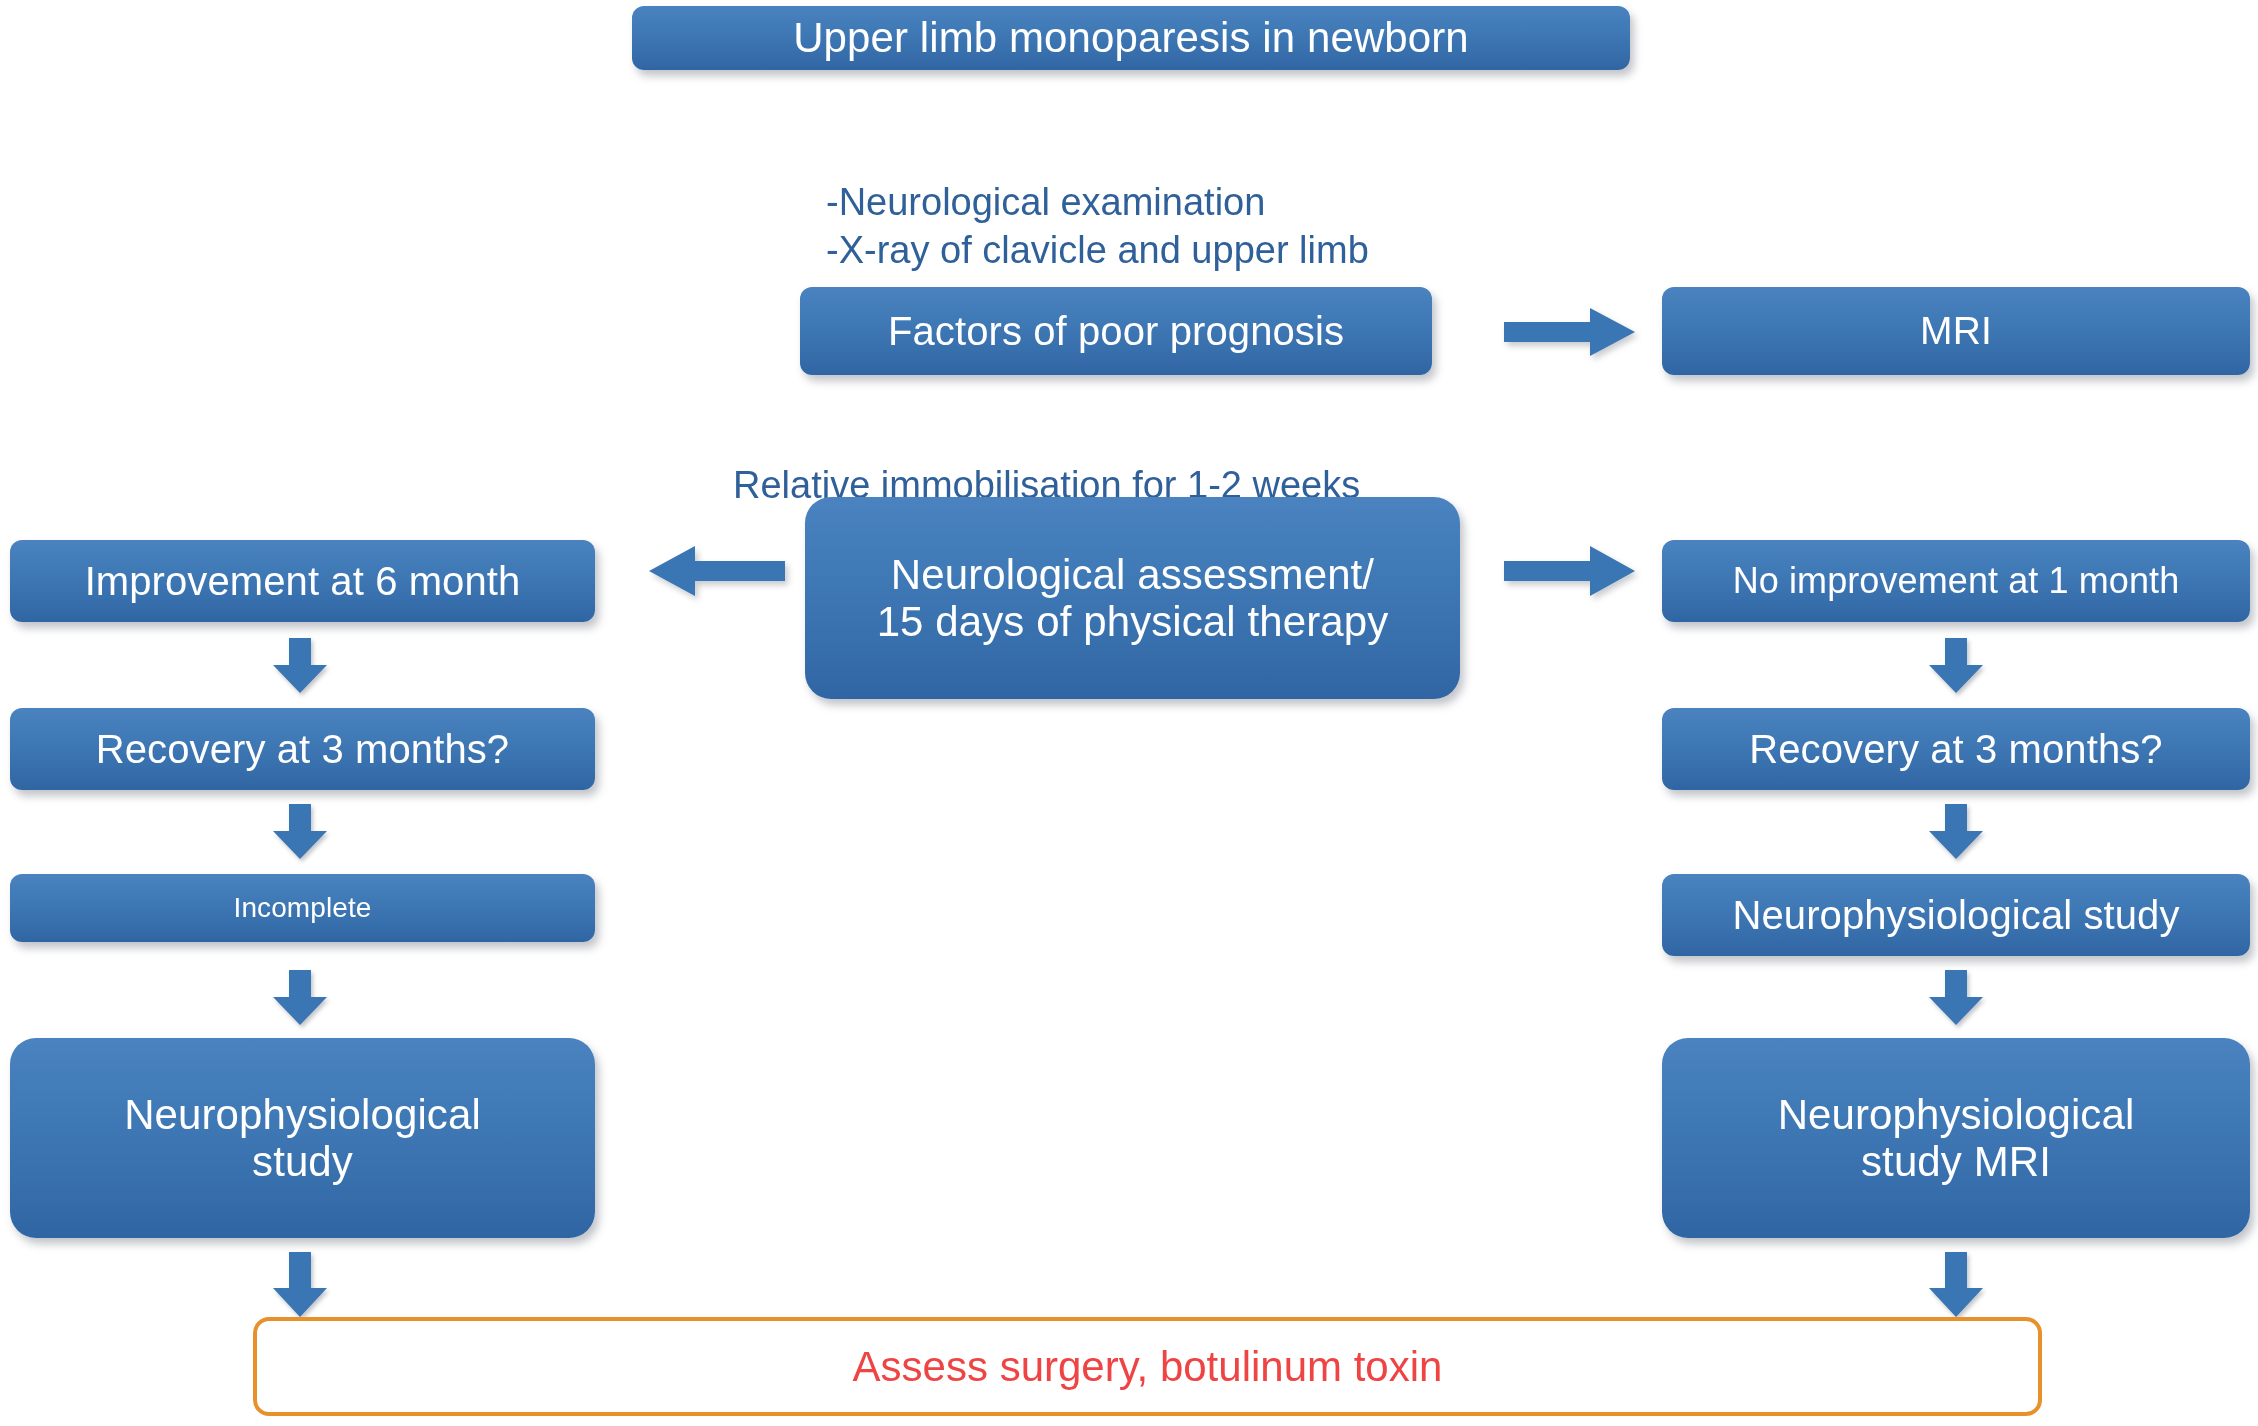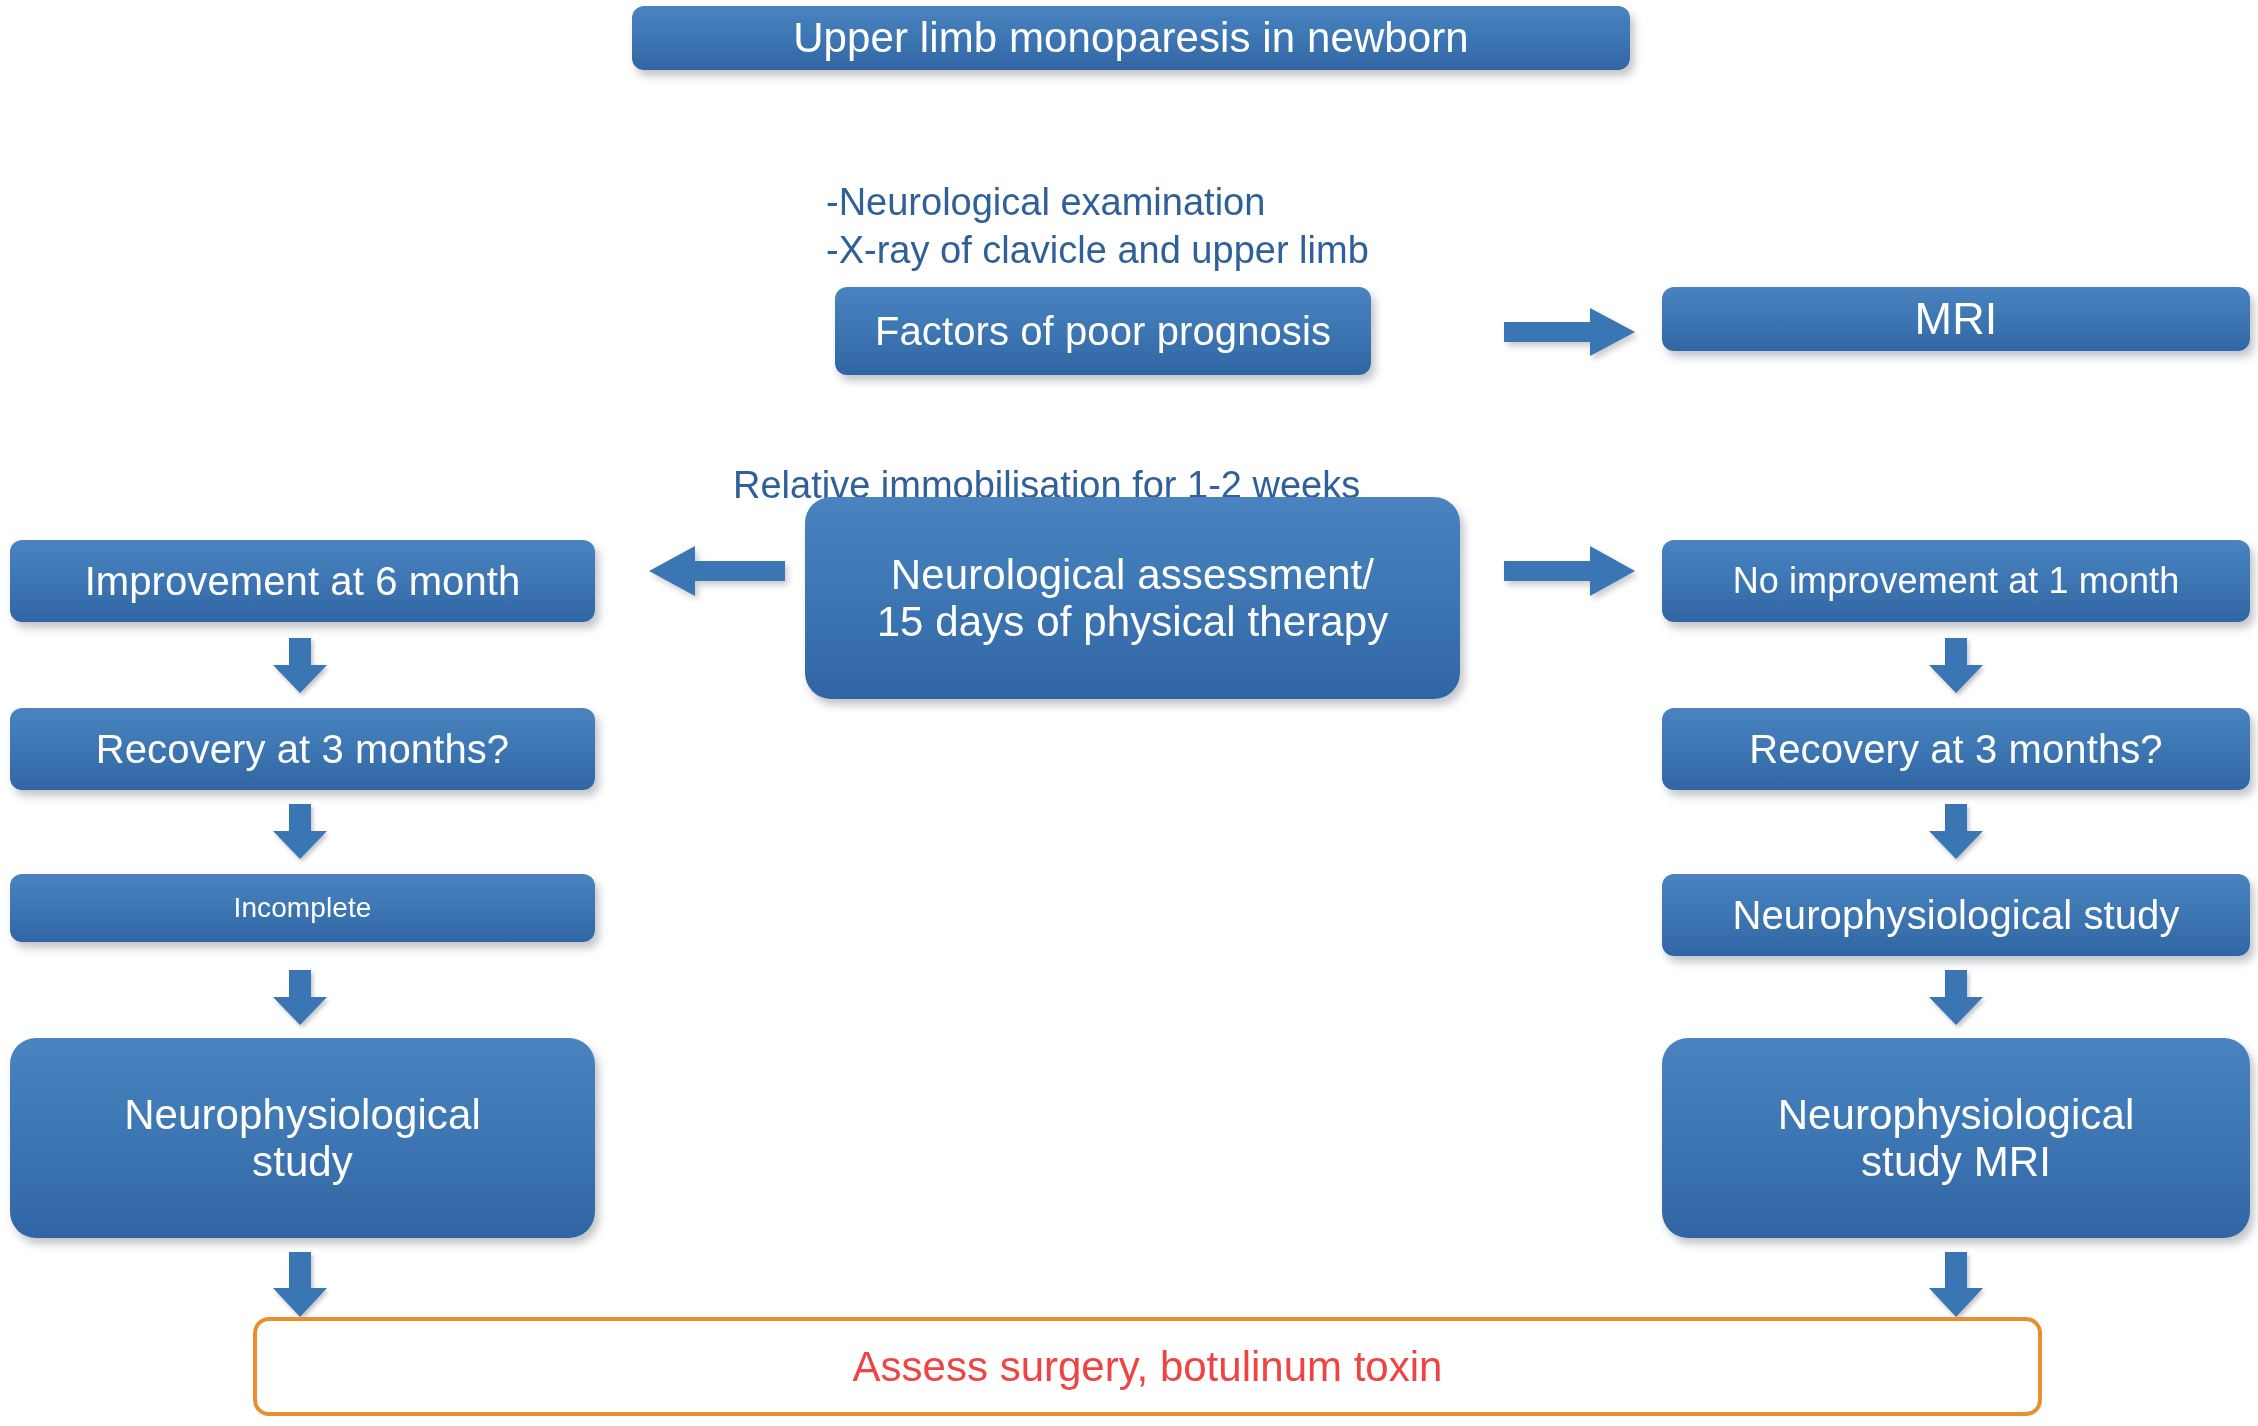--- a/index.html
+++ b/index.html
@@ -79,31 +79,31 @@
 
   <div class="node slim" style="left:632px; top:6px; width:998px; height:64px; font-size:42px;">
     <span>Upper limb monoparesis in newborn</span>
   </div>
 
   <div class="annot" style="left:826px; top:129px; width:760px; font-size:38px;">
     <span>-Neurological examination
 -X-ray of clavicle and upper limb</span>
   </div>
 
-  <div class="node slim" style="left:835px; top:287px; width:536px; height:88px; font-size:40px;">
+  <div class="node slim" style="left:800px; top:287px; width:632px; height:88px; font-size:40px;">
     <span>Factors of poor prognosis</span>
   </div>
 
   <div class="arrow-h" style="left:1504px; top:307px; width:132px; height:50px;">
     <svg width="132" height="50" viewBox="0 0 132 50">
       <path class="ar-fill" d="M0,15 L86,15 L86,1 L131,25 L86,49 L86,35 L0,35 Z"></path>
     </svg>
   </div>
 
-  <div class="node slim" style="left:1662px; top:287px; width:588px; height:64px; font-size:45px;">
+  <div class="node slim" style="left:1662px; top:287px; width:588px; height:88px; font-size:39px;">
     <span>MRI</span>
   </div>
 
   <div class="annot" style="left:733px; top:412px; width:800px; font-size:38px;">
     <span>Relative immobilisation for 1-2 weeks</span>
   </div>
 
   <div class="node tall" style="left:805px; top:497px; width:655px; height:202px; font-size:42px;">
     <span>Neurological assessment/
 15 days of physical therapy</span>

